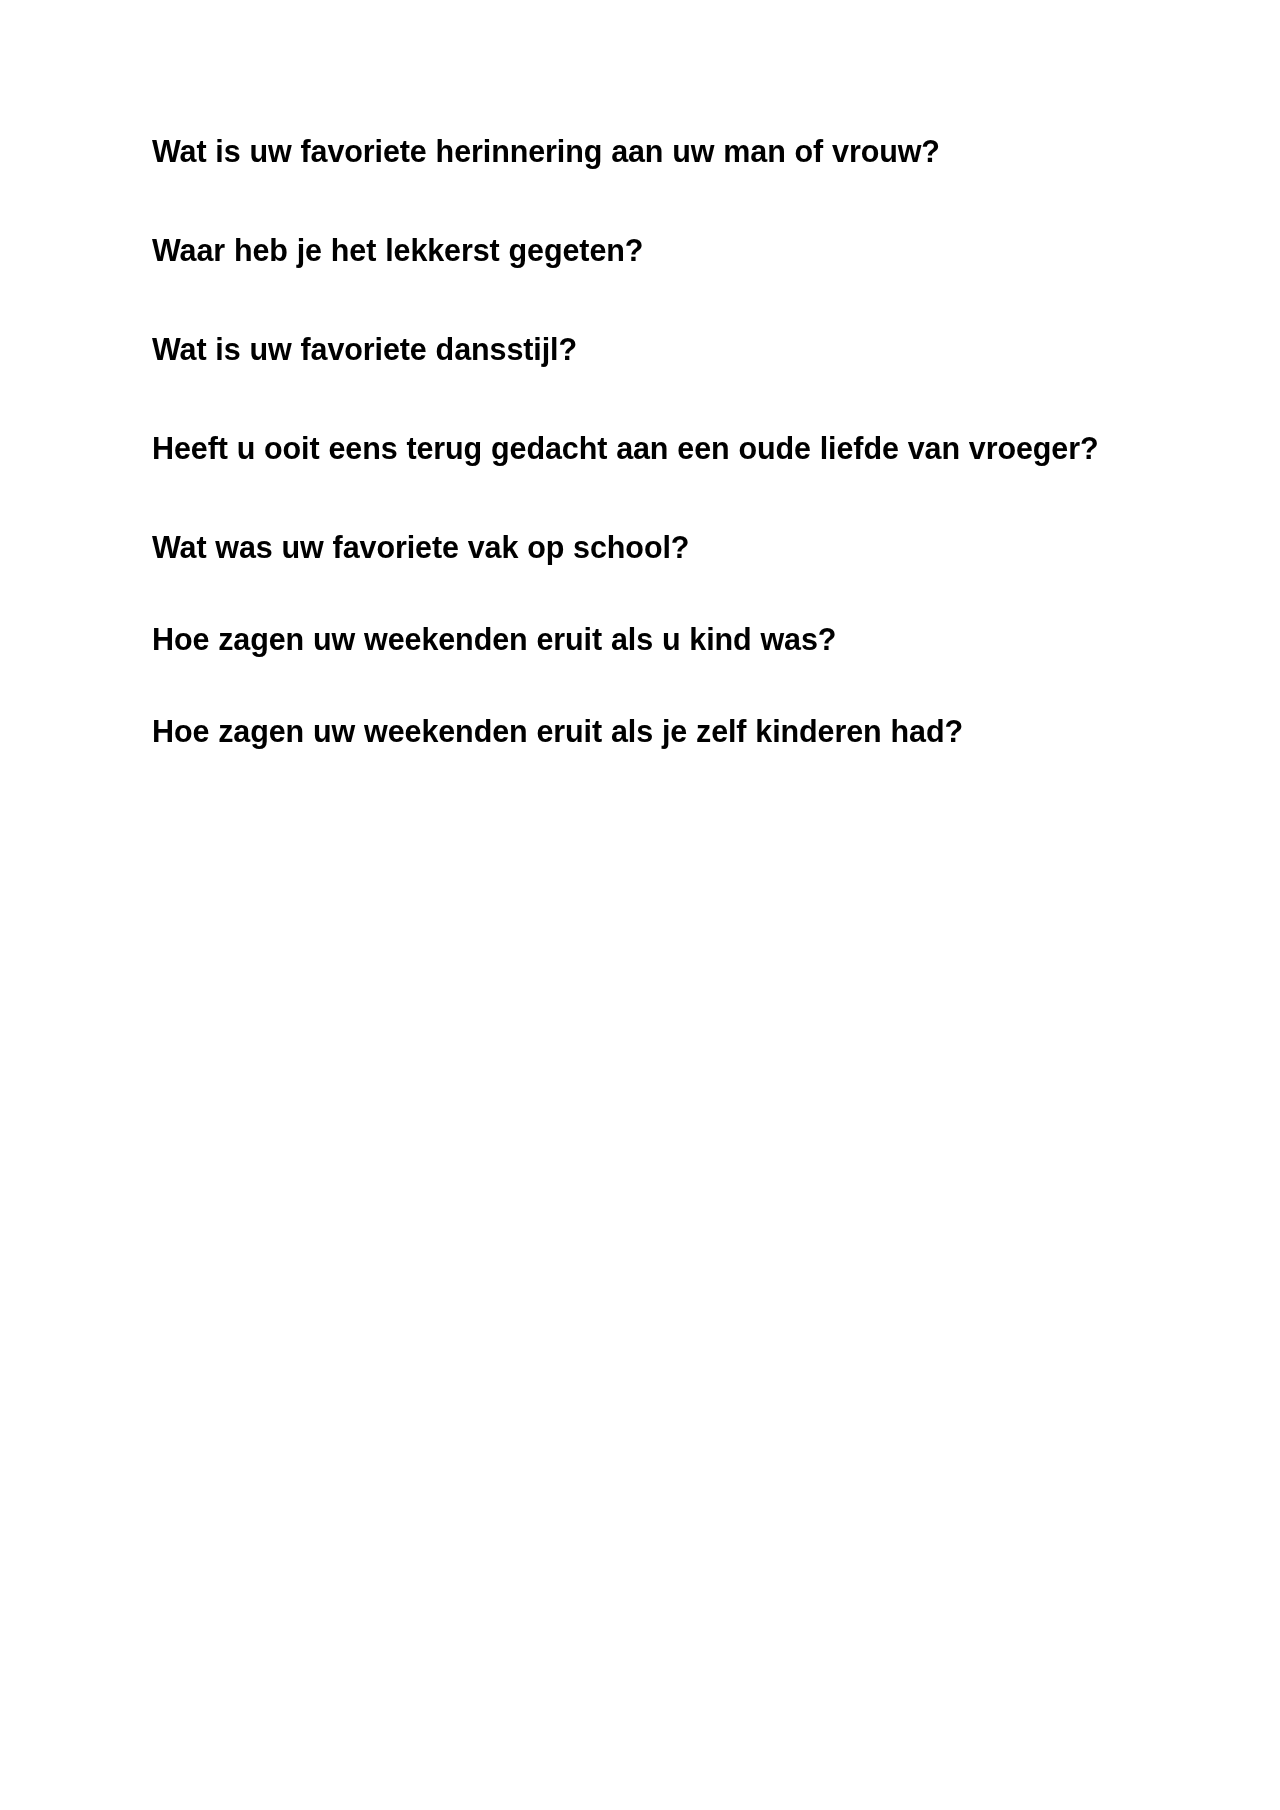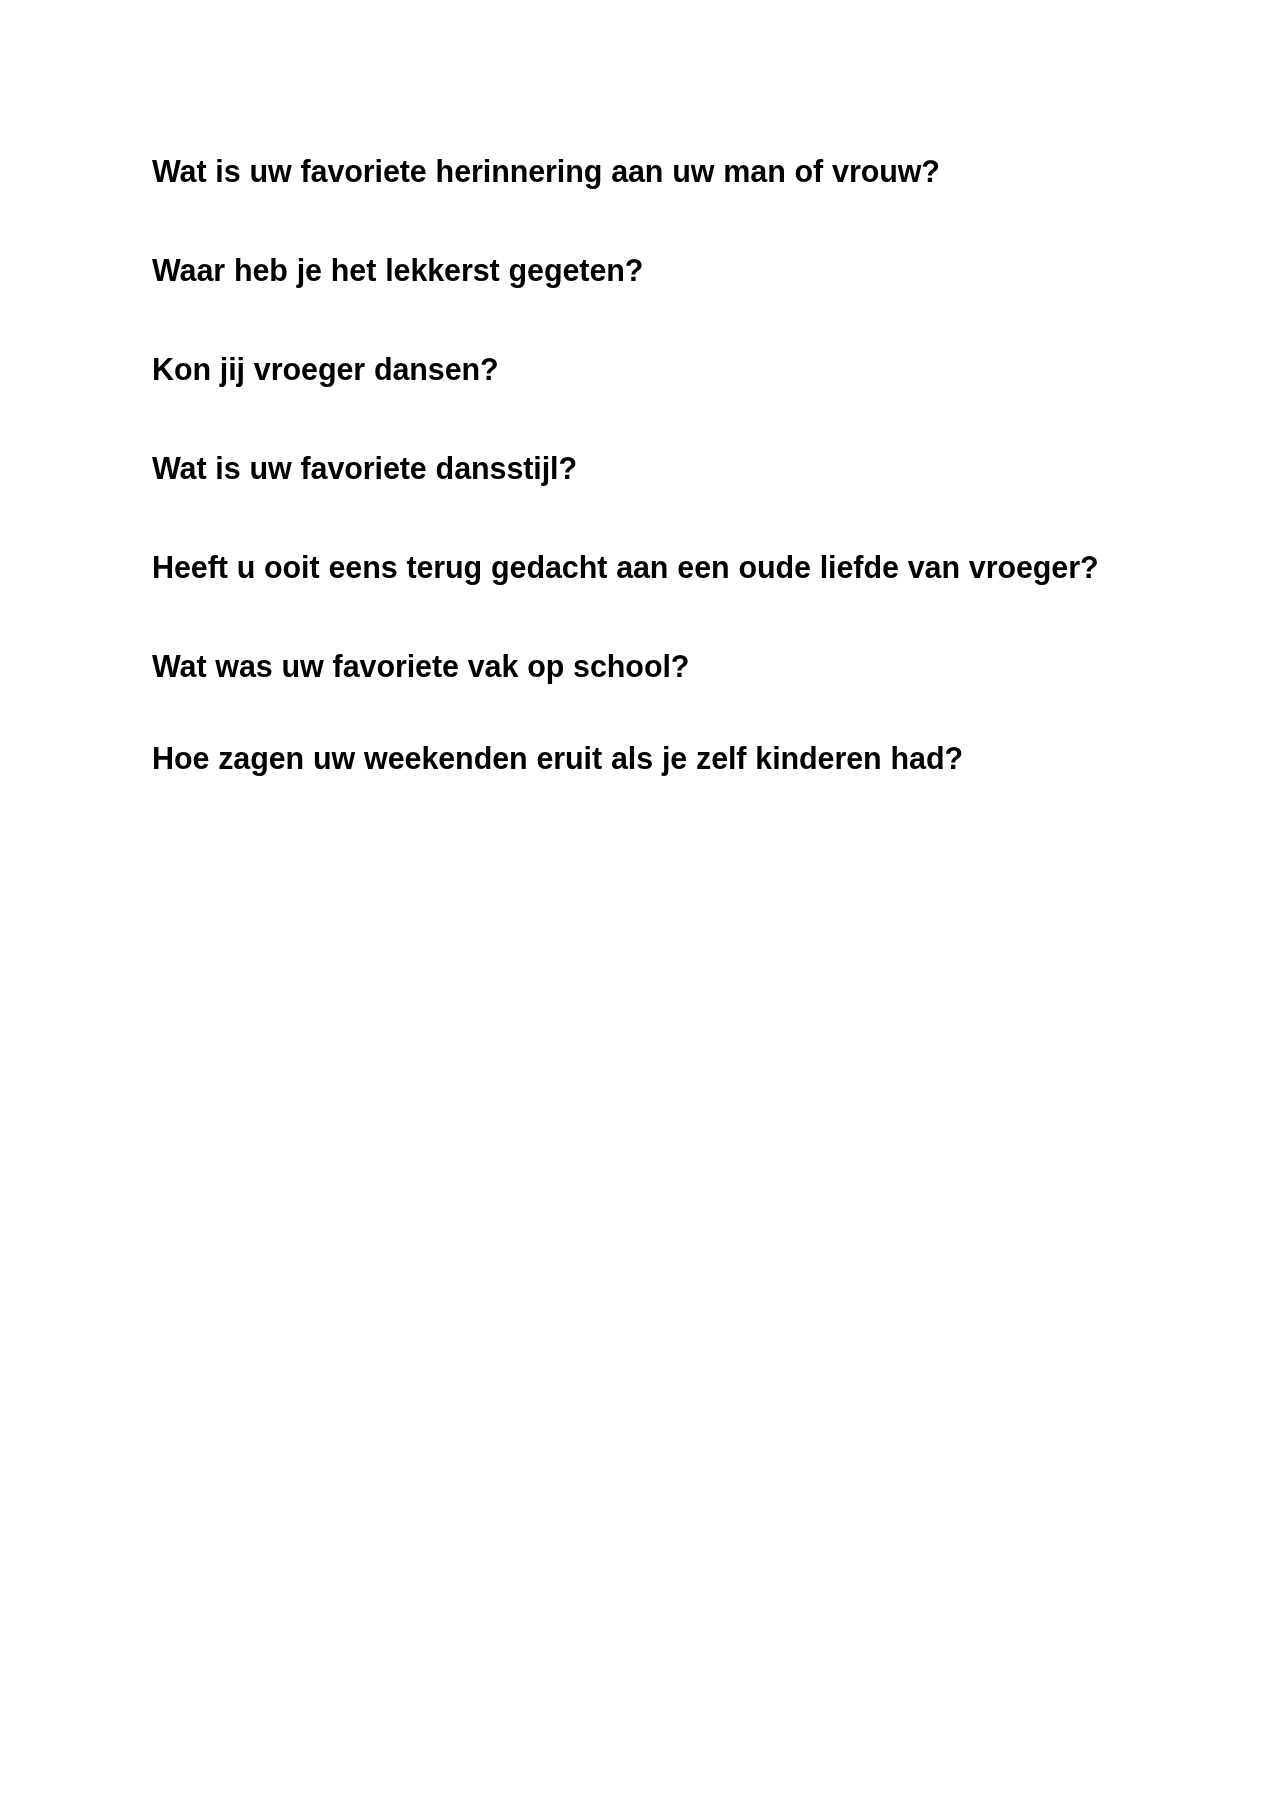--- a/index.html
+++ b/index.html
@@ -28,36 +28,35 @@
     font-size: 30.5px;
     font-weight: bold;
     line-height: 1.38;
     letter-spacing: -0.1px;
     margin: 0 0 57px 0;
     max-width: 980px;
     word-spacing: 0.5px;
   }
   .question.wrap-two {
     max-width: 860px;
-    margin-top: 20px;
   }
   .question:last-child {
     margin-bottom: 9px;
   }
   
   .question.gap-small {
     margin-bottom: 50px;
   }
 </style>
 </head>
 <body>
 
 <div class="page">
   <div class="question-list">
     <p class="question wrap-two">Wat is uw favoriete herinnering aan uw man of vrouw?</p>
     <p class="question">Waar heb je het lekkerst gegeten?</p>
-    <p class="question">Kon jij vroeger dansen?</p>
     <p class="question">Wat is uw favoriete dansstijl?</p>
     <p class="question">Heeft u ooit eens terug gedacht aan een oude liefde van vroeger?</p>
     <p class="question gap-small">Wat was uw favoriete vak op school?</p>
+    <p class="question gap-small">Hoe zagen uw weekenden eruit als u kind was?</p>
     <p class="question">Hoe zagen uw weekenden eruit als je zelf kinderen had?</p>
   </div>
 </div>
 
 </body></html>

